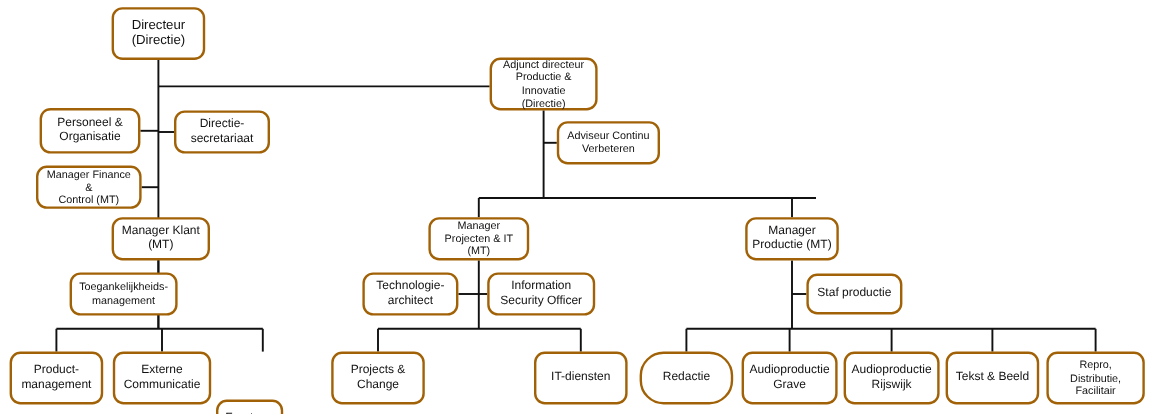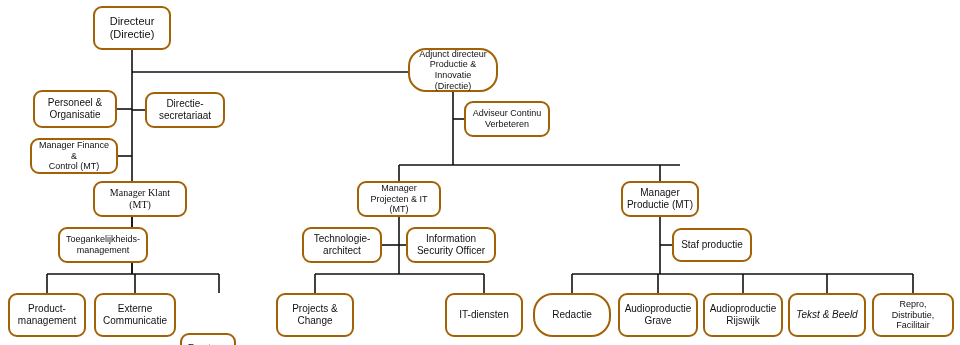--- a/index.html
+++ b/index.html
@@ -77,36 +77,36 @@
       <polyline points="572,274 913,274" fill="none" stroke="#111111" stroke-width="1.6"></polyline>
       <polyline points="572,274 572,293" fill="none" stroke="#111111" stroke-width="1.6"></polyline>
       <polyline points="658,274 658,293" fill="none" stroke="#111111" stroke-width="1.6"></polyline>
       <polyline points="743,274 743,293" fill="none" stroke="#111111" stroke-width="1.6"></polyline>
       <polyline points="827,274 827,293" fill="none" stroke="#111111" stroke-width="1.6"></polyline>
       <polyline points="913,274 913,293" fill="none" stroke="#111111" stroke-width="1.6"></polyline>
     </svg>
 <div class="node t11" style="left: 93px; top: 6px; width: 78px; height: 44px;">
       <span>Directeur<br>(Directie)</span>
     </div>
-    <div class="node t9" style="left: 408px; top: 48px; width: 90px; height: 44px; border-radius: 18px;">
+    <div class="node t9" style="left: 408px; top: 48px; width: 90px; height: 44px;">
       <span>Adjunct directeur<br>Productie &amp; Innovatie<br>(Directie)</span>
     </div>
     <div class="node t10" style="left: 33px; top: 90px; width: 84px; height: 38px;">
       <span>Personeel &amp;<br>Organisatie</span>
     </div>
     <div class="node t9" style="left: 464px; top: 101px; width: 86px; height: 36px;">
       <span>Adviseur Continu<br>Verbeteren</span>
     </div>
     <div class="node t10" style="left: 145px; top: 92px; width: 80px; height: 36px;">
       <span>Directie-<br>secretariaat</span>
     </div>
     <div class="node t9" style="left: 30px; top: 138px; width: 88px; height: 36px;">
       <span>Manager Finance &amp;<br>Control (MT)</span>
     </div>
-    <div class="node t10" style="left: 93px; top: 181px; width: 94px; height: 36px; font-family: Liberation Serif, serif;">
+    <div class="node t10" style="left: 93px; top: 181px; width: 82px; height: 36px;">
       <span>Manager Klant<br>(MT)</span>
     </div>
     <div class="node t9" style="left: 357px; top: 181px; width: 84px; height: 36px;">
       <span>Manager<br>Projecten &amp; IT (MT)</span>
     </div>
     <div class="node t10" style="left: 621px; top: 181px; width: 78px; height: 36px;">
       <span>Manager<br>Productie (MT)</span>
     </div>
     <div class="node t9" style="left: 28px; top: 227px; width: 90px; height: 36px; margin-left: 30px;">
       <span>Toegankelijkheids-<br>management</span>
@@ -137,19 +137,19 @@
     </div>
     <div class="node t10" style="left: 533px; top: 293px; width: 78px; height: 44px; border-radius: 20px;">
       <span>Redactie</span>
     </div>
     <div class="node t10" style="left: 618px; top: 293px; width: 80px; height: 44px;">
       <span>Audioproductie<br>Grave</span>
     </div>
     <div class="node t10" style="left: 703px; top: 293px; width: 80px; height: 44px;">
       <span>Audioproductie<br>Rijswijk</span>
     </div>
-    <div class="node t10" style="left: 788px; top: 293px; width: 78px; height: 44px; font-style: italic;">
+    <div class="node t10" style="left: 788px; top: 293px; width: 78px; height: 44px;">
       <span>Tekst &amp; Beeld</span>
     </div>
     <div class="node t9" style="left: 872px; top: 293px; width: 82px; height: 44px;">
       <span>Repro, Distributie,<br>Facilitair</span>
     </div>
   </div>
 
 </body></html>

